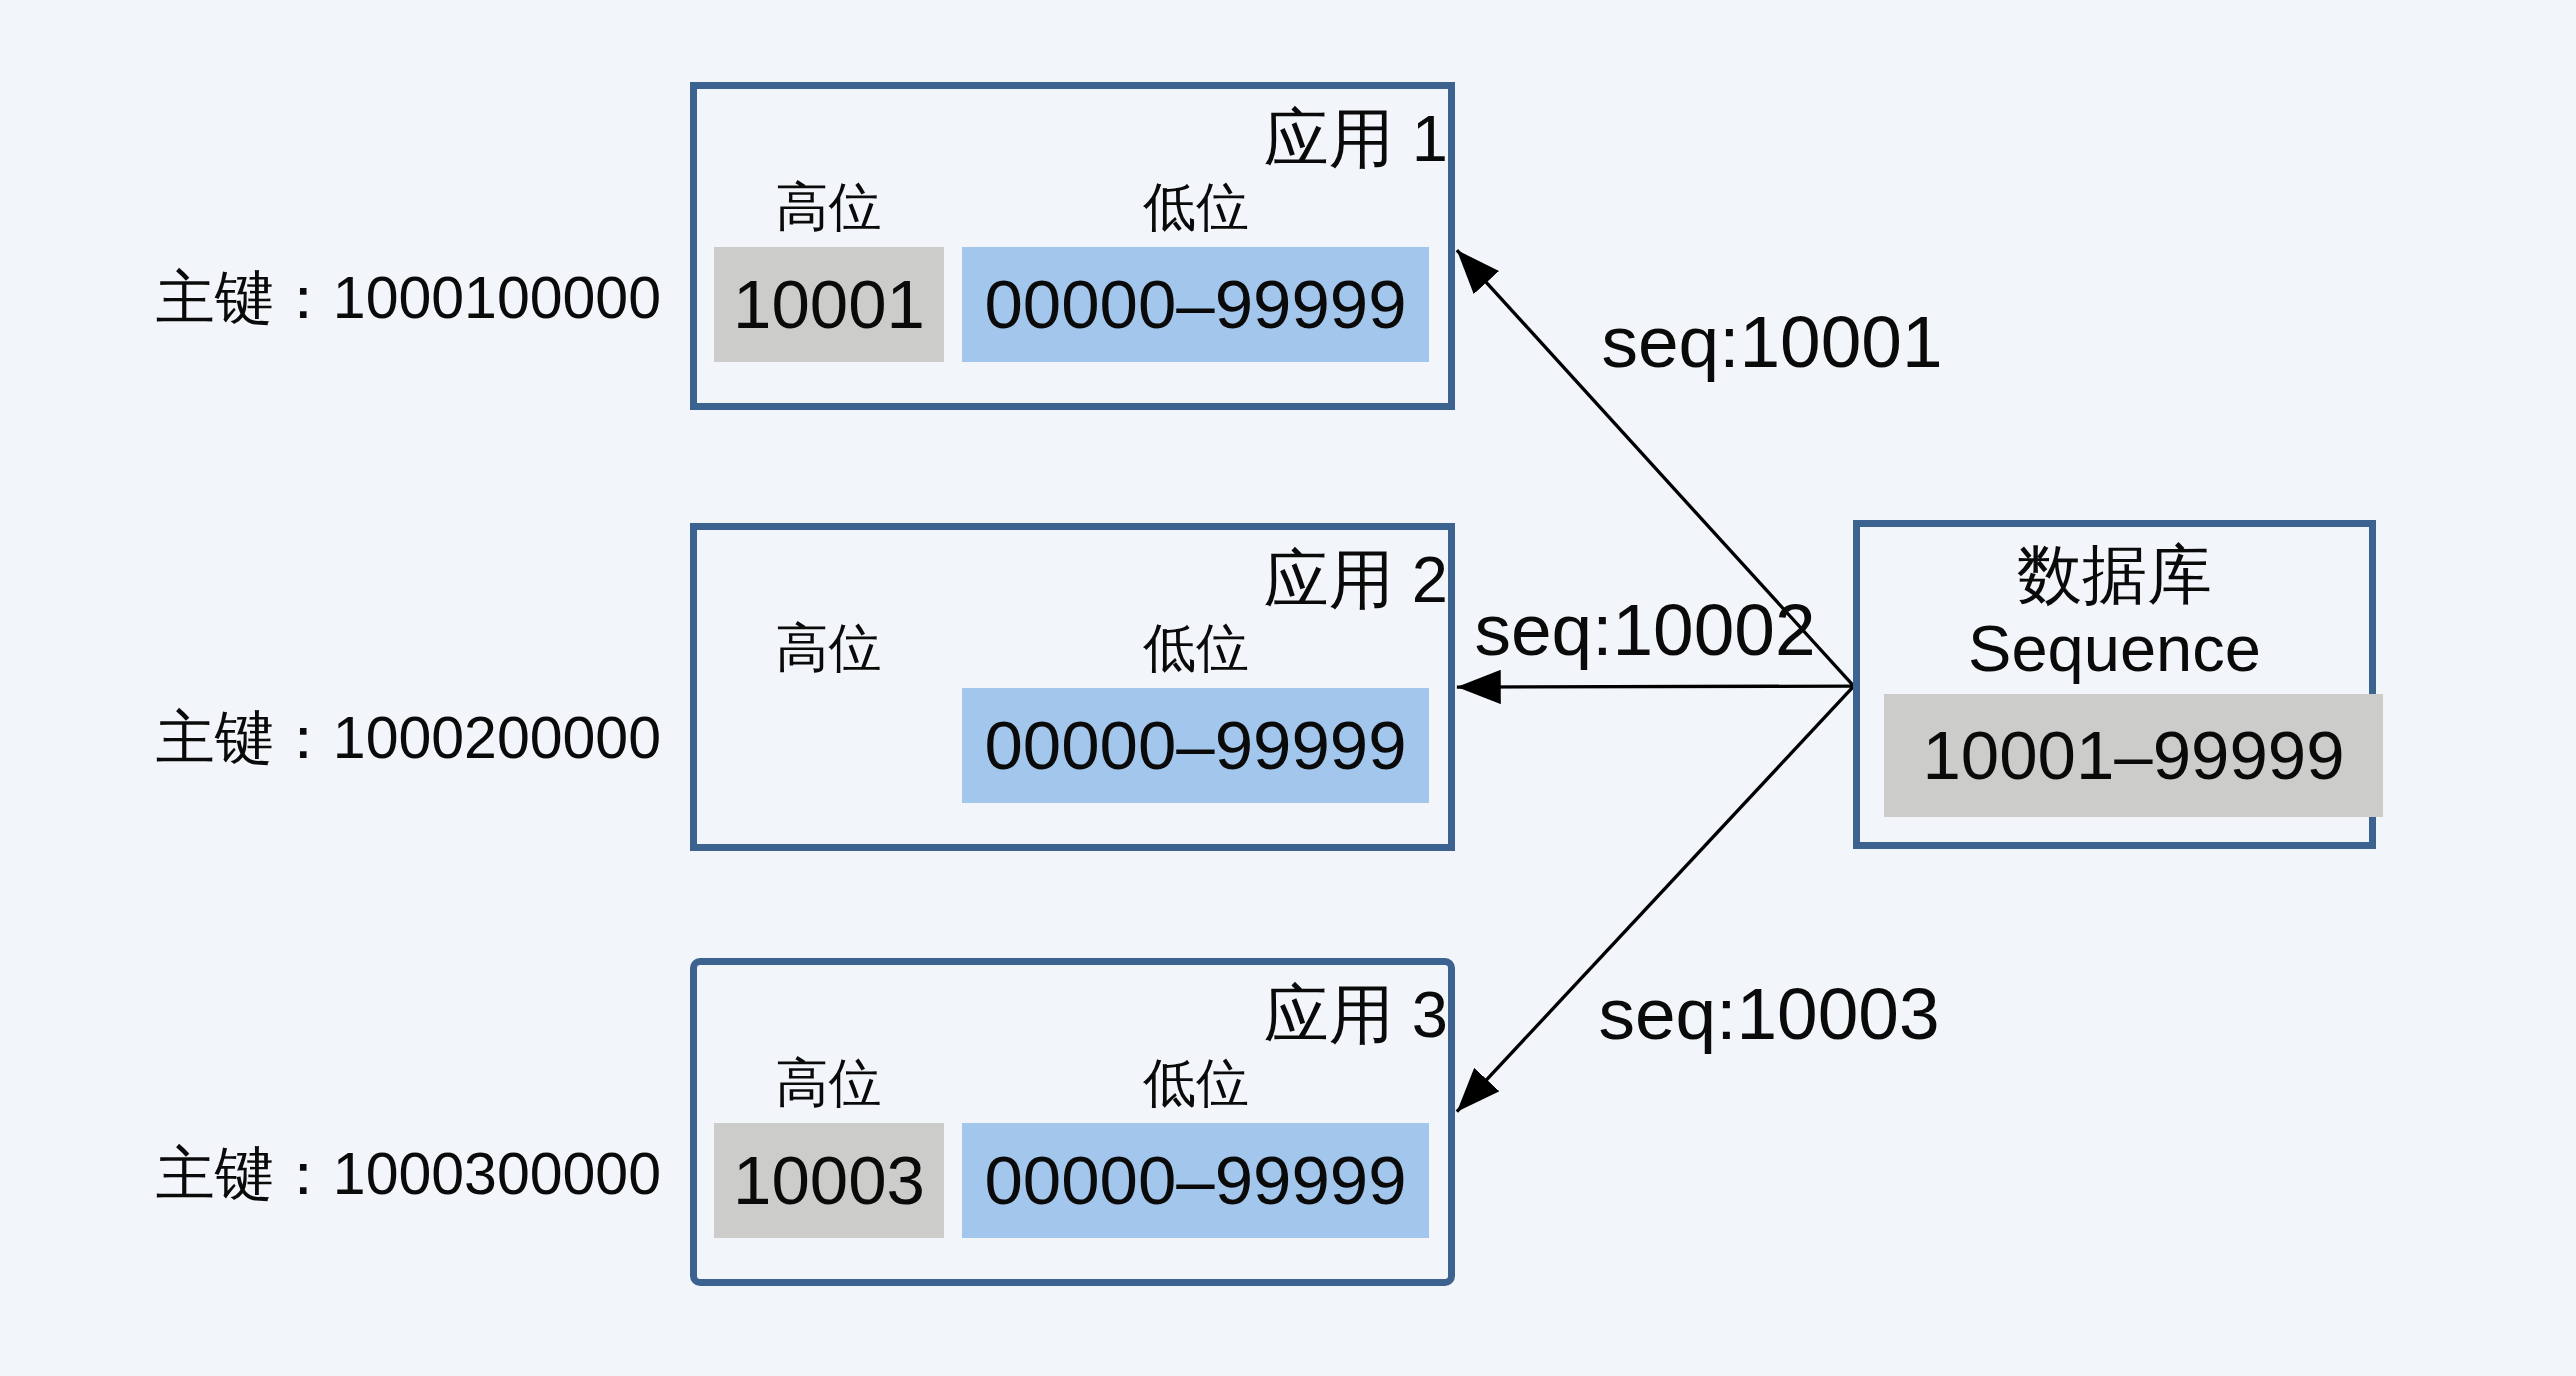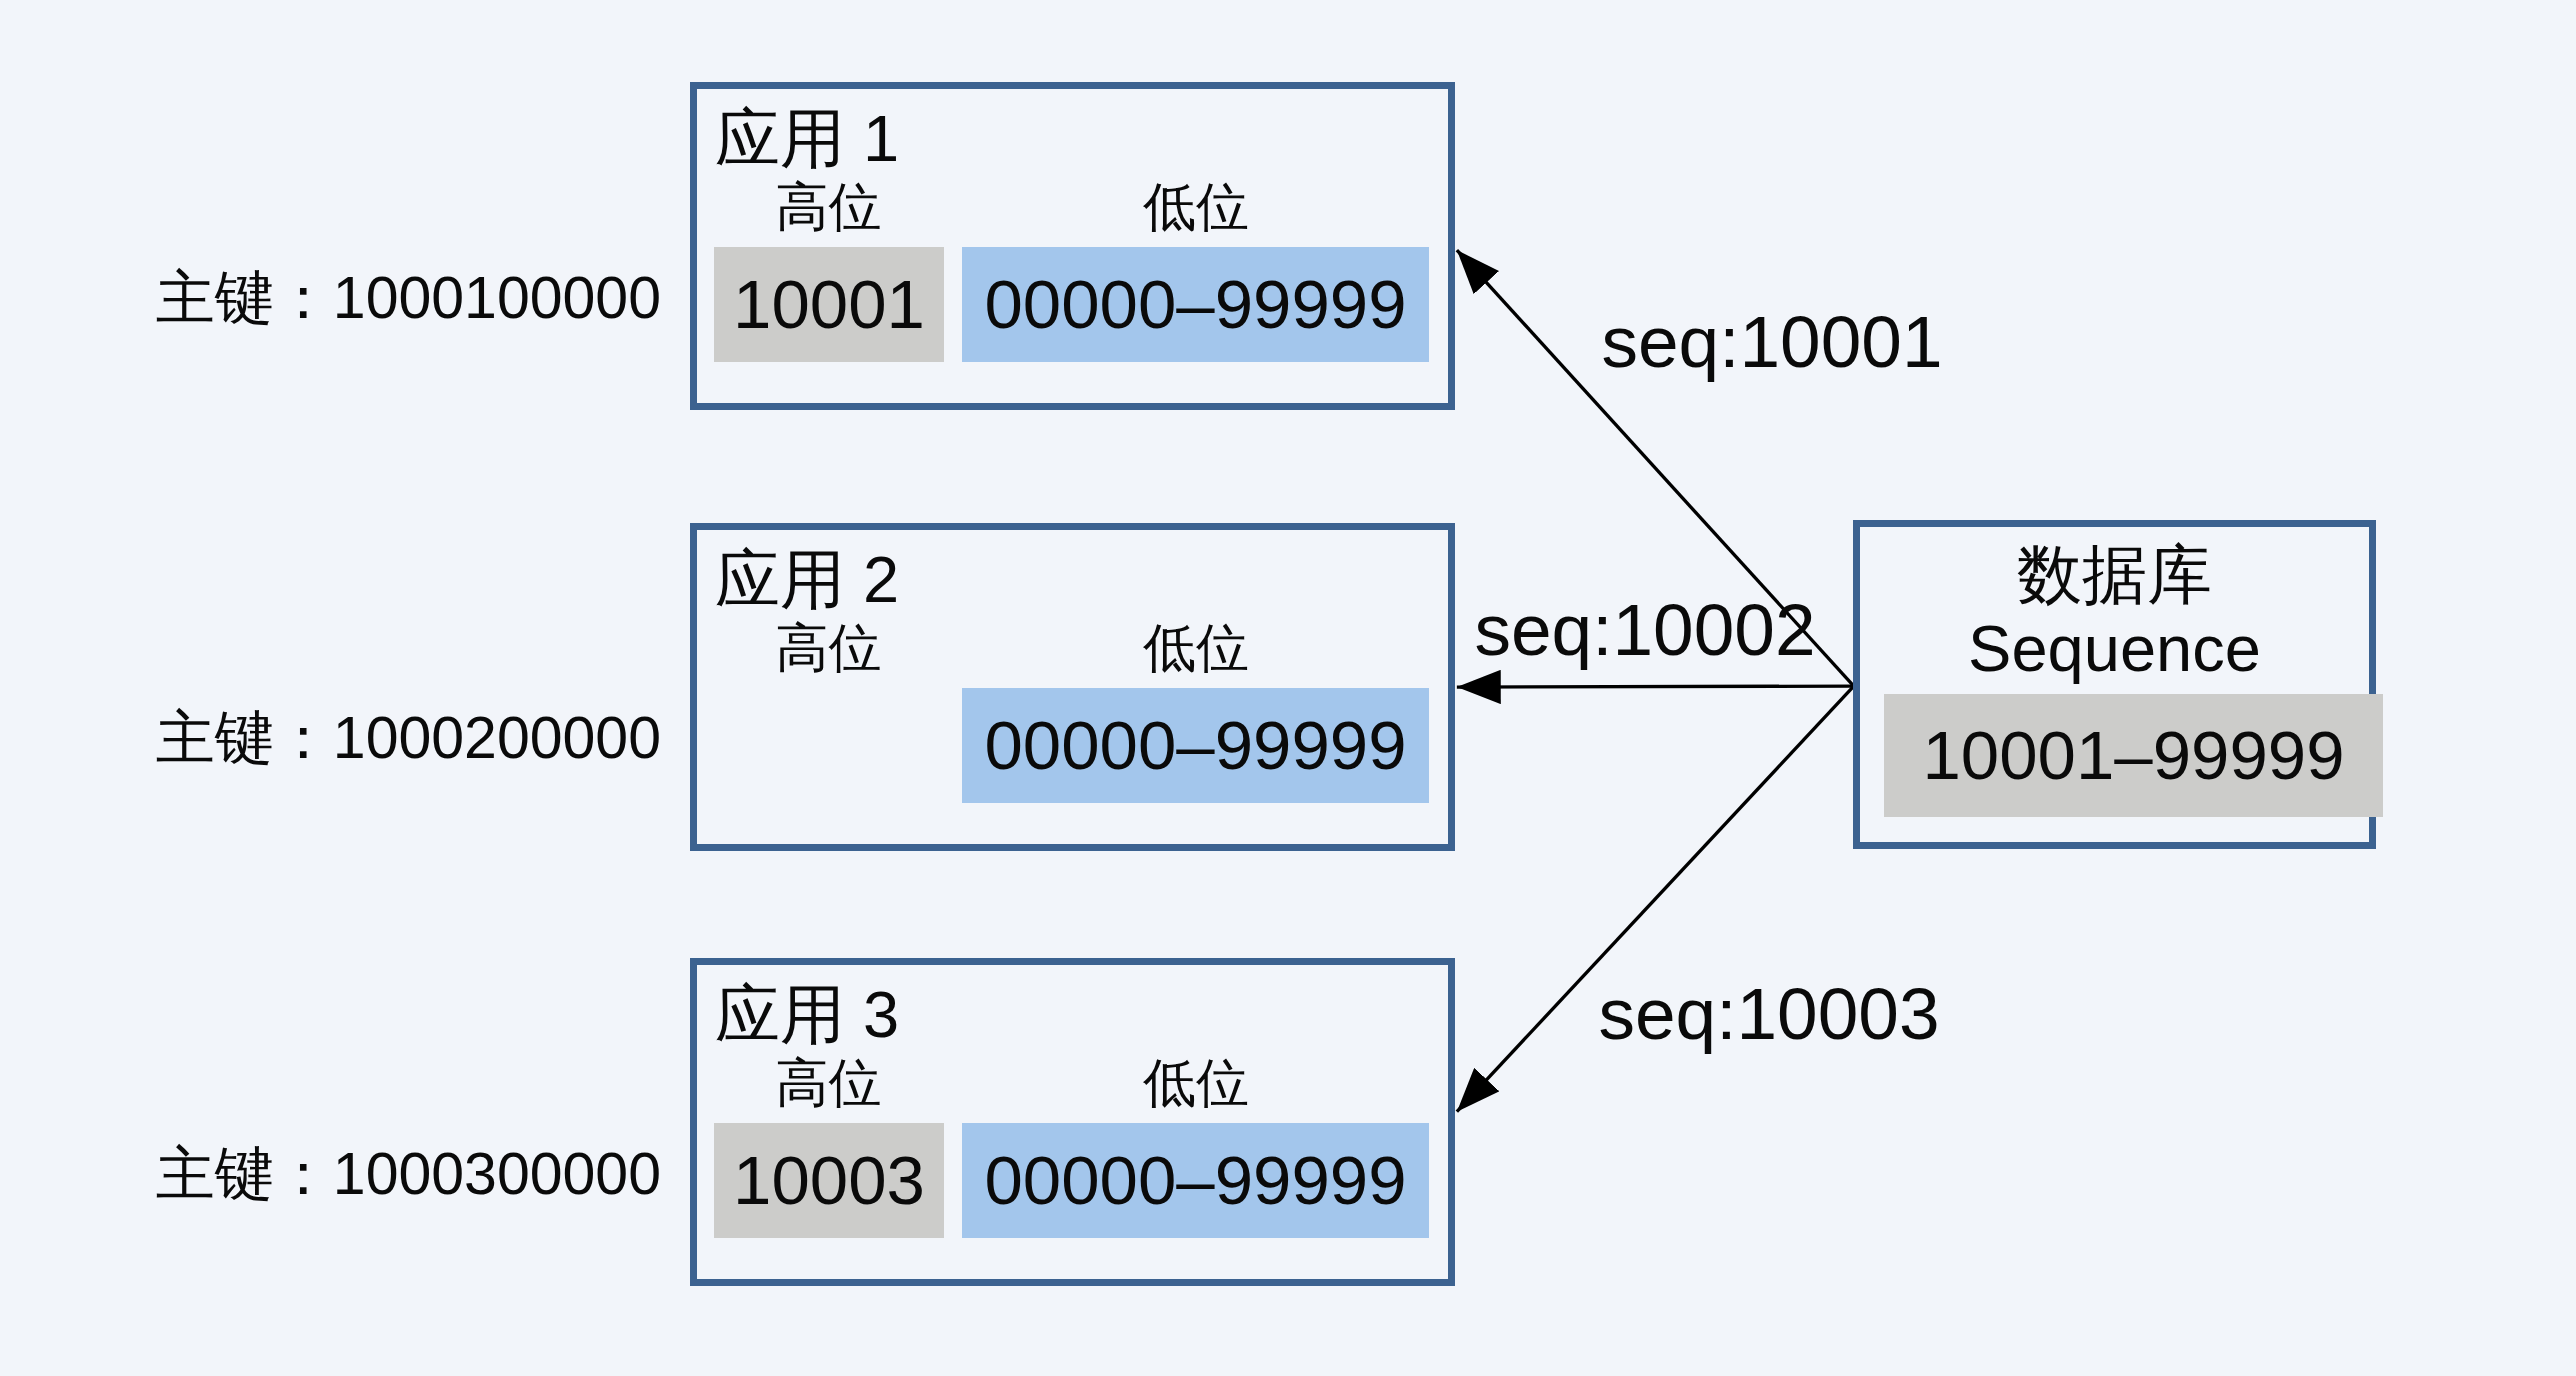--- a/index.html
+++ b/index.html
@@ -26,30 +26,29 @@
     position: absolute;
     left: 690px;
     width: 765px;
     height: 328px;
     border: 7.6px solid #3C6290;
     box-sizing: border-box;
     background: #F2F5FA;
   }
   .app-1 { top: 82px; }
   .app-2 { top: 523px; }
-  .app-3 { top: 958px; }
+  .app-3 { top: 958px; border-radius: 10px; }
   .app-title {
     position: absolute;
     left: 0; right: 0;
     top: 13.4px;
-    text-align: left;
+    text-align: right;
     font-size: 65px;
     line-height: 73px;
     white-space: nowrap;
-    margin-left: 18px;
   }
   .col-label {
     position: absolute;
     top: 88px;
     width: 286px;
     text-align: center;
     font-size: 53px;
     line-height: 59px;
     white-space: nowrap;
   }

